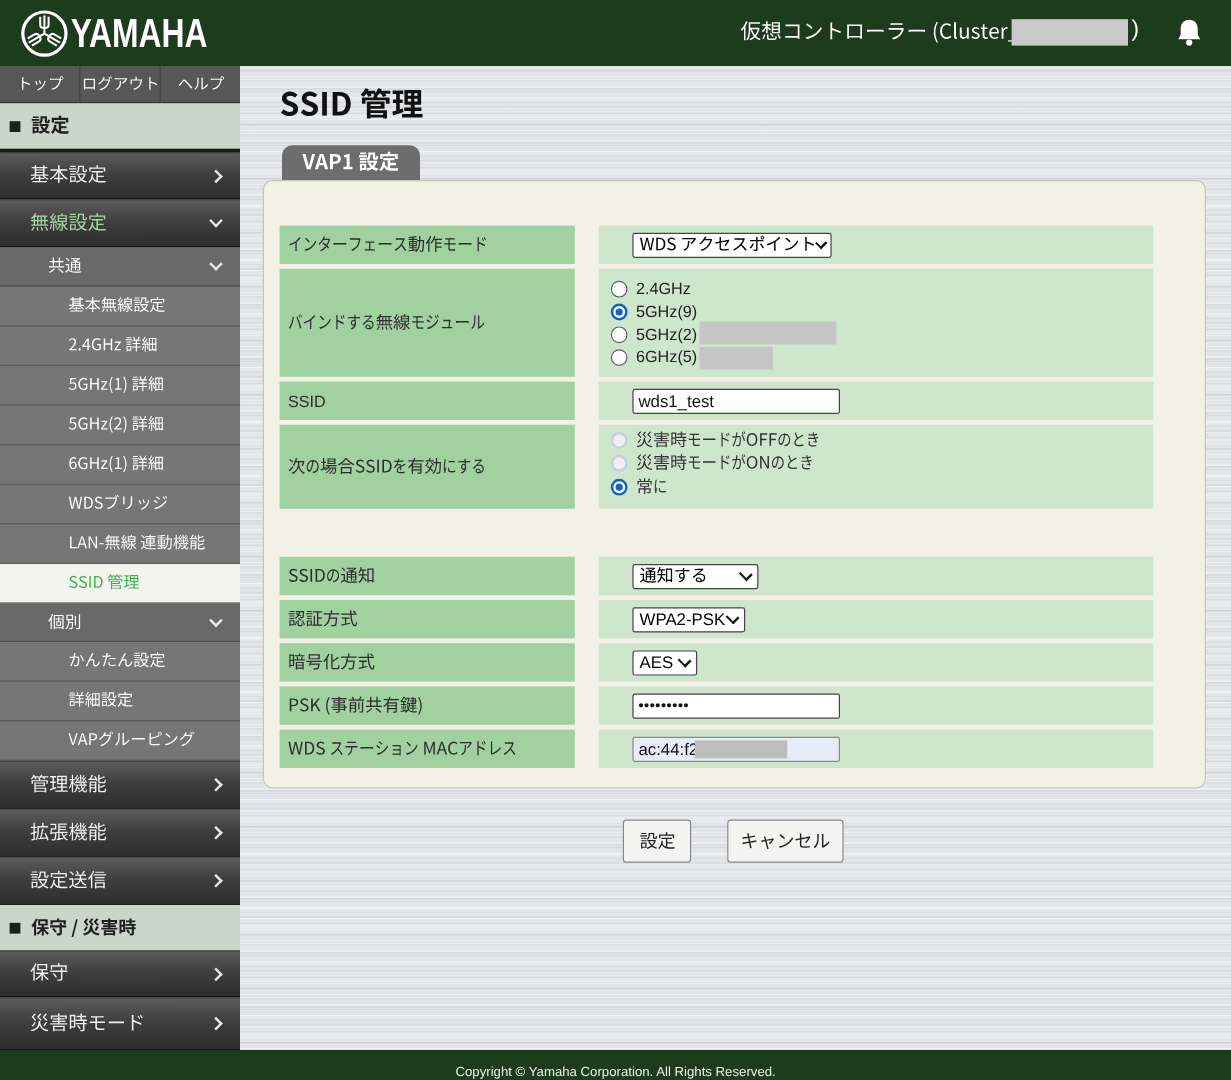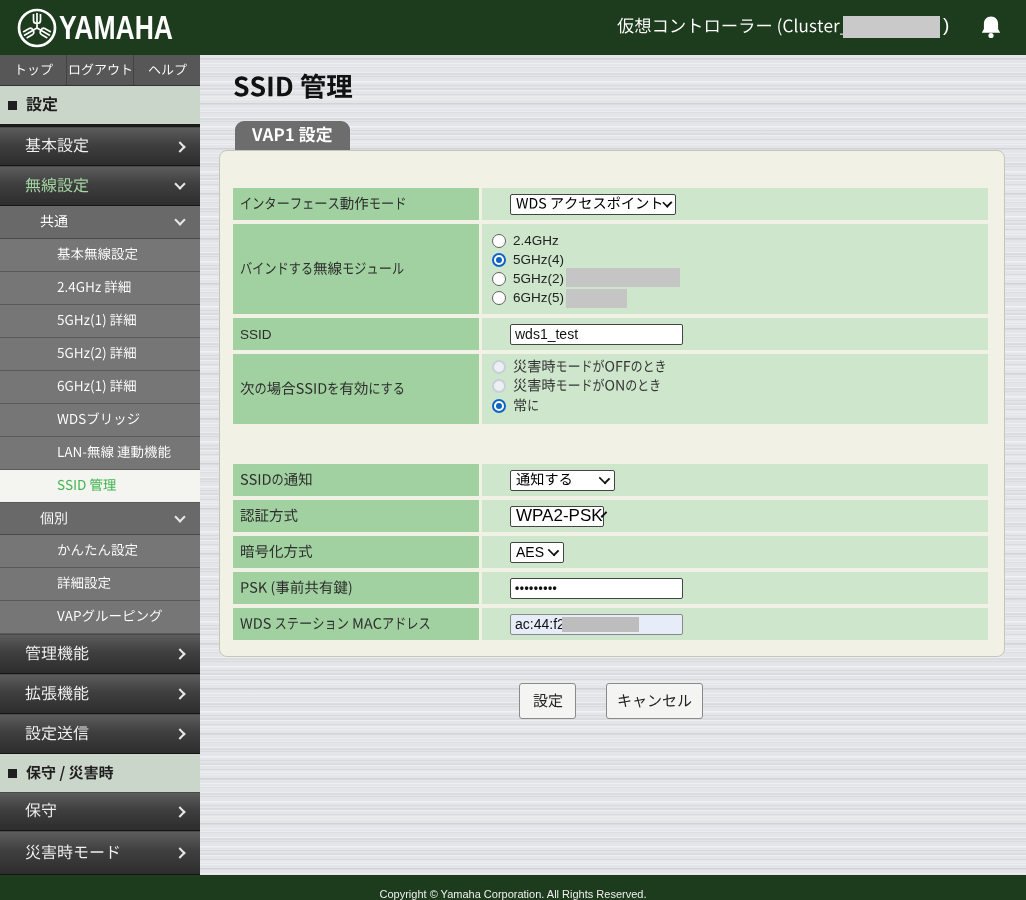--- a/index.html
+++ b/index.html
@@ -22,21 +22,21 @@
 .sel{background:#f4f4f1}
 .chev{position:absolute;right:16px;top:50%;width:8px;height:8px;border-right:2px solid #e8e8e8;border-bottom:2px solid #e8e8e8}
 .cr{transform:translateY(-4px) rotate(-45deg)}
 .cd{transform:translateY(-6px) rotate(45deg)}
 #main{position:absolute;left:200px;top:55px;width:826px;height:820px}
 #h1{position:absolute;left:233px;top:73px}
 #vtab{position:absolute;left:235px;top:121px;width:115px;height:30px;background:#6d6d6d;border-radius:9px 9px 0 0;display:flex;align-items:center;justify-content:center}
 #panel{position:absolute;left:219px;top:150px;width:786px;height:507px;background:#f2f1e6;border:1px solid #c6c6b8;border-radius:8px}
 .row{position:absolute;left:13px;display:flex}
 .lc{width:246px;background:#a1d1a0;display:flex;align-items:center;padding-left:7px}
-.vc{width:506px;background:#cee6cc;margin-left:3px;position:relative}
+.vc{width:462px;background:#cee6cc;margin-left:20px;position:relative}
 .vcc{display:flex;align-items:center;height:100%;padding-left:28px}
 .radio{width:14px;height:14px;border-radius:50%;background:#fff;border:1.5px solid #616161;margin-right:7px;flex:none}
 .radio.on{border:2px solid #0f63c8;position:relative}
 .radio.on:after{content:"";position:absolute;left:2px;top:2px;width:6px;height:6px;border-radius:50%;background:#0f63c8}
 .radio.dis{border:2px solid #c6cfda;background:#edeff2}
 .rl{display:flex;align-items:center;padding-left:10px}
 .selbox{height:21px;background:#fff;border:1px solid #454545;border-radius:2px;display:flex;align-items:center;padding:0 5px;position:relative;white-space:nowrap}
 .sar{width:9px;height:9px;border-right:2.2px solid #111;border-bottom:2.2px solid #111;transform:rotate(45deg) scale(1,.82);margin-left:auto;margin-top:-4px}
 .inp{height:21px;background:#fff;border:1px solid #454545;border-radius:2px;display:flex;align-items:center;padding:0 4px;font-size:14px;color:#111}
 .btn{position:absolute;top:683px;height:36px;background:#f4f4f3;border:1px solid #8a8a8a;border-radius:3px;display:flex;align-items:center;justify-content:center}
@@ -631,21 +631,21 @@
           </svg>
         </div>
         <div class="vc" style="">
           <div style="padding-top:7px">
             <div class="rl" style="height:19px">
               <div class="radio"></div>
               <span style="font-size:13.5px;color:#222">2.4GHz</span>
             </div>
             <div class="rl" style="height:19px">
               <div class="radio on"></div>
-              <span style="font-size:13.5px;color:#222">5GHz(4)</span>
+              <span style="font-size:13.5px;color:#222">5GHz(9)</span>
             </div>
             <div class="rl" style="height:19px">
               <div class="radio"></div>
               <span style="font-size:13.5px;color:#222">5GHz(2)</span>
             </div>
             <div class="rl" style="height:19px">
               <div class="radio"></div>
               <span style="font-size:13.5px;color:#222">6GHz(5)</span>
             </div>
           </div>
@@ -774,21 +774,21 @@
               <use href="#g104"></use>
               <use href="#g105" x="1000"></use>
               <use href="#g106" x="2000"></use>
               <use href="#g107" x="3000"></use>
             </g>
           </svg>
         </div>
         <div class="vc" style="">
           <div class="vcc">
             <div class="selbox" style="width:94px">
-              <span style="font-size:17px">WPA2-PSK</span>
+              <span style="font-size:14px">WPA2-PSK</span>
               <div class="sar"></div>
             </div>
           </div>
         </div>
       </div>
       <div class="row" style="top:385px;height:32px">
         <div class="lc">
           <svg class="t" width="72.5" height="17" viewBox="0 0 72.5 17">
             <g fill="#2d2d2d" transform="translate(0,12.76) scale(0.01450,-0.01450)">
               <use href="#g108"></use>

